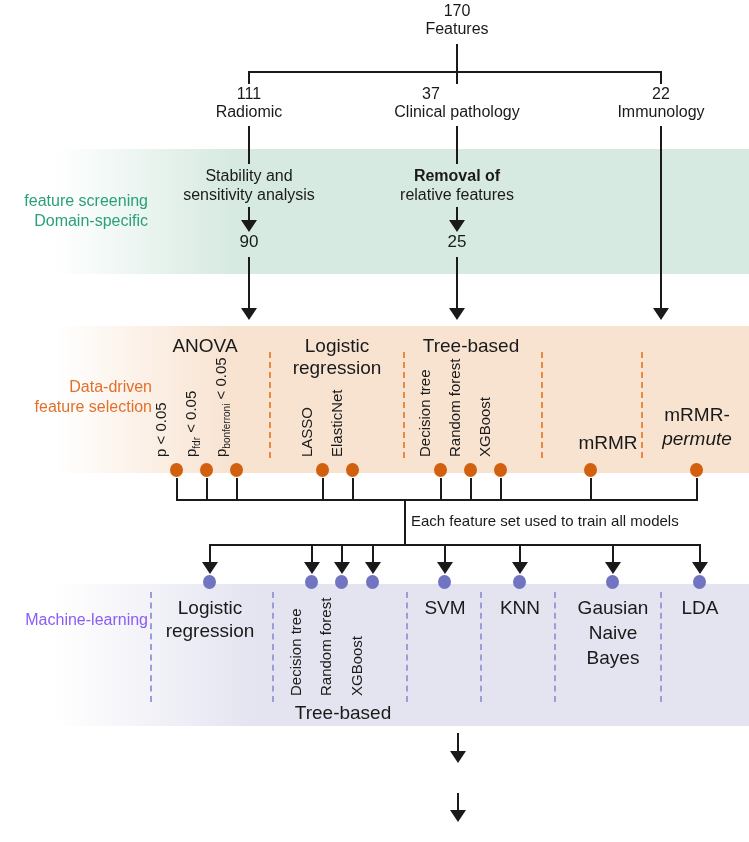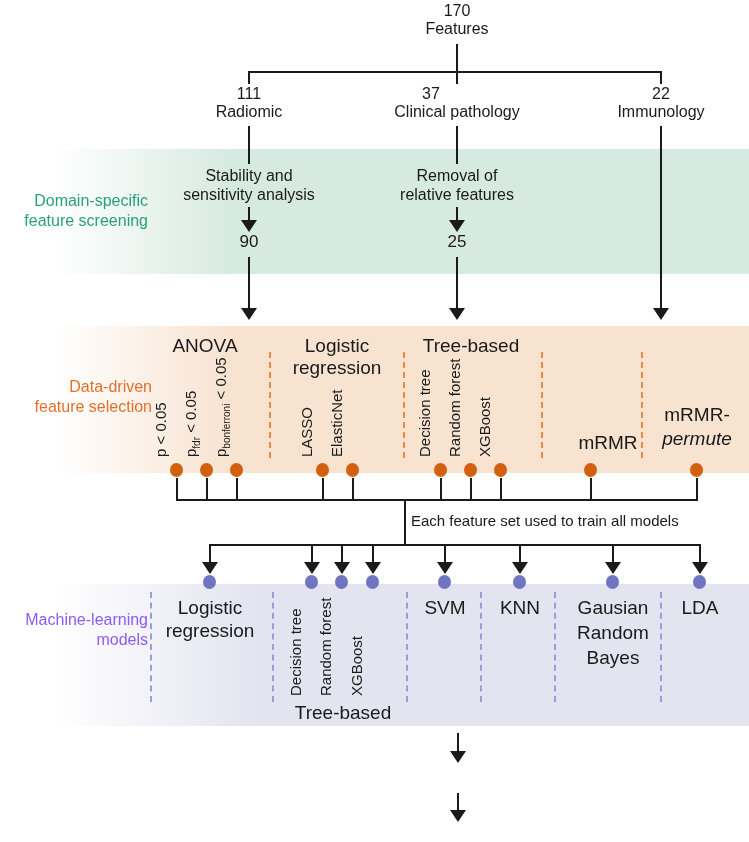--- a/index.html
+++ b/index.html
@@ -56,27 +56,27 @@
   <div class="t" style="left:431px;top:85px;">37</div>
   <div class="t" style="left:457px;top:103px;">Clinical pathology</div>
   <div class="t" style="left:661px;top:85px;">22</div>
   <div class="t" style="left:661px;top:103px;">Immunology</div>
 
   <div class="vl" style="left:248px;top:126px;height:38px;"></div>
   <div class="vl" style="left:456px;top:126px;height:38px;"></div>
   <div class="vl" style="left:660px;top:126px;height:182px;"></div>
 
   <div class="band-label lbl-green">
+    <div>feature screening</div>
     <div>Domain-specific</div>
-    <div>feature screening</div>
   </div>
 
   <div class="t" style="left:249px;top:167px;">Stability and</div>
   <div class="t" style="left:249px;top:186px;">sensitivity analysis</div>
-  <div class="t" style="left:457px;top:167px;">Removal of</div>
+  <div class="t" style="left:457px;top:167px;font-weight:bold;">Removal of</div>
   <div class="t" style="left:457px;top:186px;">relative features</div>
 
   <div class="vl" style="left:248px;top:207px;height:15px;"></div>
   <div class="ah" style="left:241px;top:220px;"></div>
   <div class="vl" style="left:456px;top:207px;height:15px;"></div>
   <div class="ah" style="left:449px;top:220px;"></div>
 
   <div class="t num" style="left:249px;top:233px;">90</div>
   <div class="t num" style="left:457px;top:233px;">25</div>
 
@@ -163,35 +163,34 @@
   <div class="dot dot-p" style="left:305px;"></div>
   <div class="dot dot-p" style="left:335px;"></div>
   <div class="dot dot-p" style="left:366px;"></div>
   <div class="dot dot-p" style="left:438px;"></div>
   <div class="dot dot-p" style="left:513px;"></div>
   <div class="dot dot-p" style="left:606px;"></div>
   <div class="dot dot-p" style="left:693px;"></div>
 
   <div class="band-label lbl-purple">
     <div>Machine-learning</div>
-    <div>models</div>
   </div>
 
   <div class="t2" style="left:210px;top:597px;">Logistic</div>
   <div class="t2" style="left:210px;top:620px;">regression</div>
 
   <div class="rot" style="left:304px;top:680px;">Decision tree</div>
   <div class="rot" style="left:334px;top:680px;">Random forest</div>
   <div class="rot" style="left:365px;top:680px;">XGBoost</div>
   <div class="t2" style="left:343px;top:702px;">Tree-based</div>
 
   <div class="t2" style="left:445px;top:597px;">SVM</div>
   <div class="t2" style="left:520px;top:597px;">KNN</div>
   <div class="t2" style="left:613px;top:597px;">Gausian</div>
-  <div class="t2" style="left:613px;top:622px;">Random</div>
+  <div class="t2" style="left:613px;top:622px;">Naive</div>
   <div class="t2" style="left:613px;top:647px;">Bayes</div>
   <div class="t2" style="left:700px;top:597px;">LDA</div>
 
   <div class="dash dash-p" style="left:150px;"></div>
   <div class="dash dash-p" style="left:272px;"></div>
   <div class="dash dash-p" style="left:406px;"></div>
   <div class="dash dash-p" style="left:480px;"></div>
   <div class="dash dash-p" style="left:554px;"></div>
   <div class="dash dash-p" style="left:660px;"></div>
 

